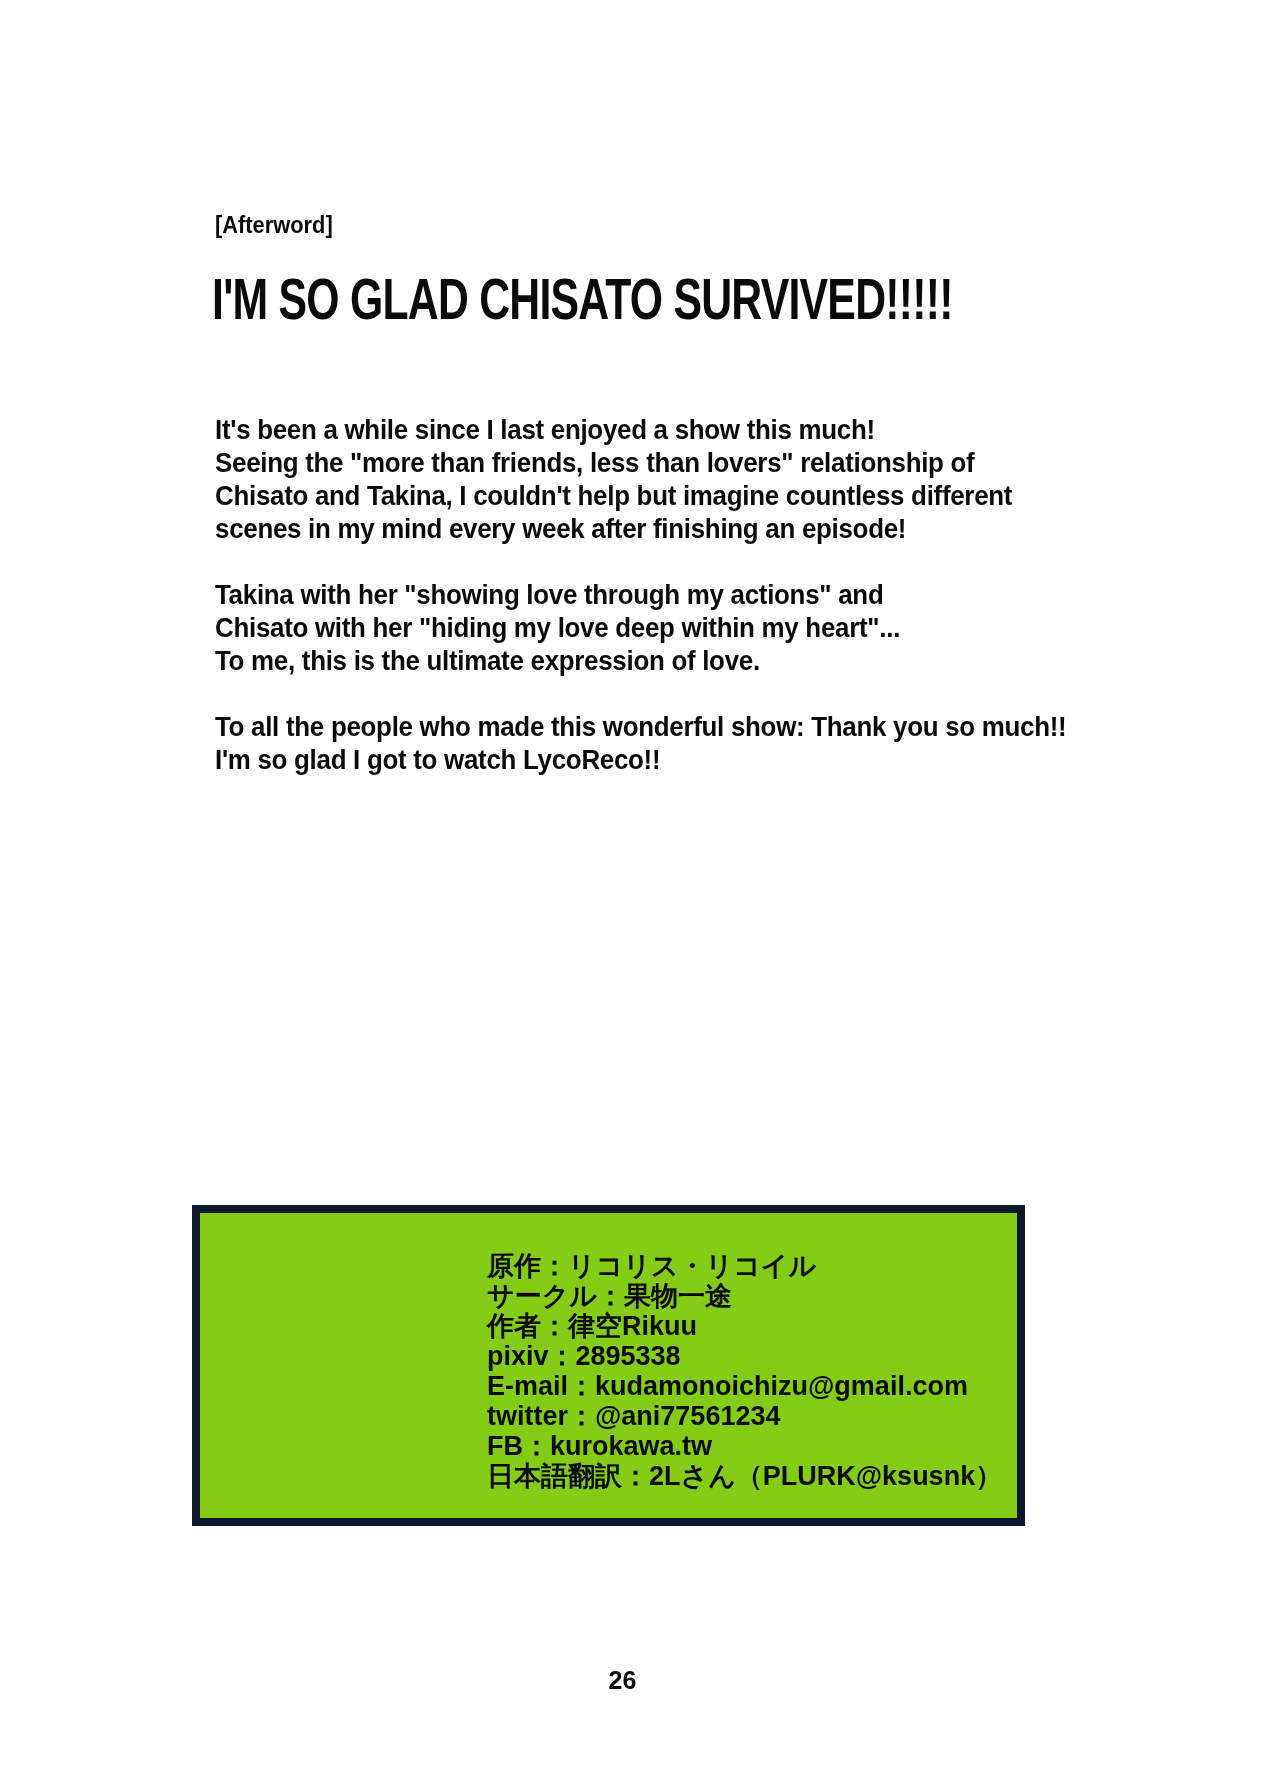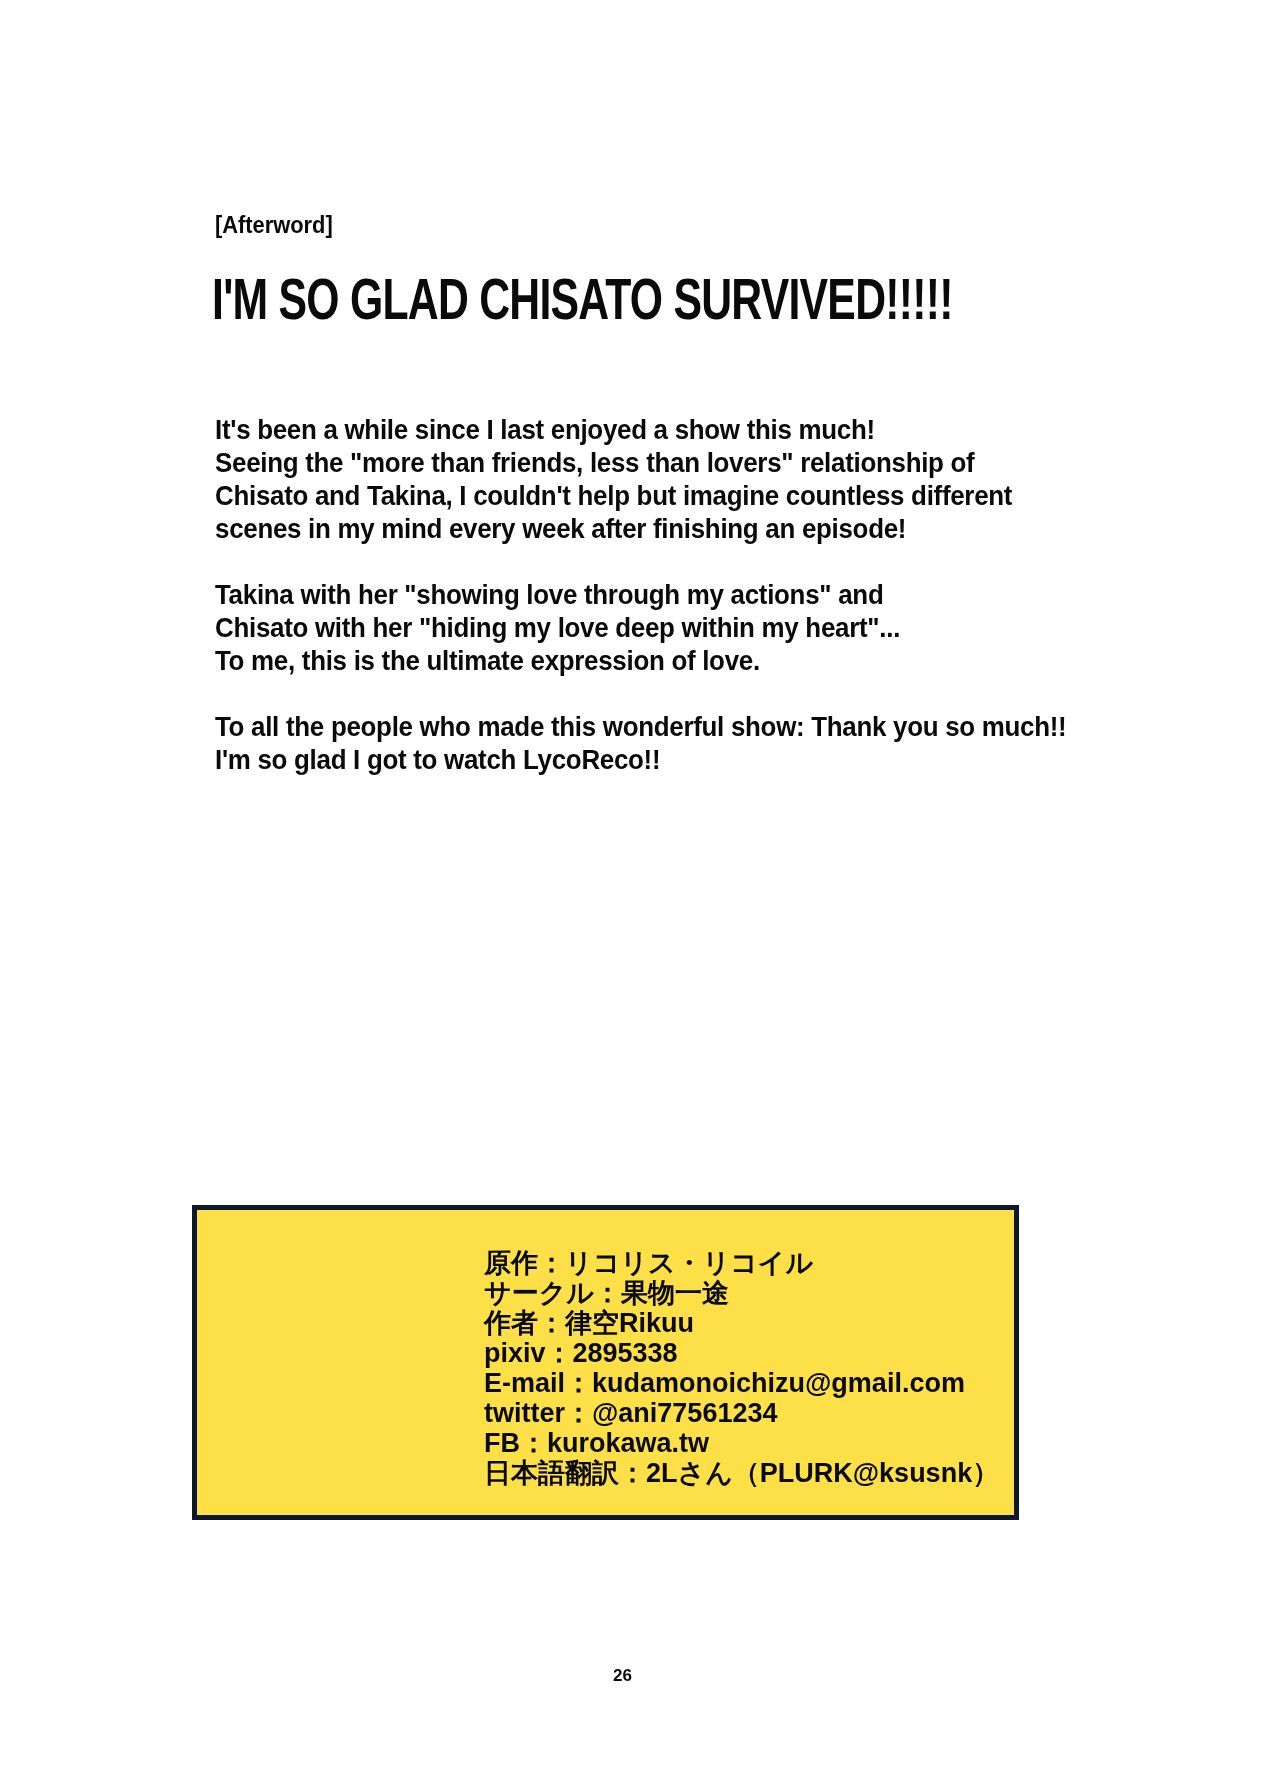--- a/index.html
+++ b/index.html
@@ -55,39 +55,39 @@
   .body-text p {
     margin: 0 0 33px 0;
     white-space: pre-line;
   }
   .credits-box {
     position: absolute;
     left: 152px;
     top: 1205px;
     width: 817px;
     height: 305px;
-    border: 5px solid #0f172a;
-    background: #fde047;
+    border: 8px solid #0f172a;
+    background: #84cc16;
   }
   .credits-text {
     position: absolute;
     left: 287px;
     top: 38px;
     font-size: 27px;
     font-weight: bold;
     line-height: 30px;
     white-space: pre-line;
   }
   .page-number {
     position: absolute;
     left: 0;
     top: 1666px;
     width: 1165px;
     text-align: center;
-    font-size: 17px;
+    font-size: 25px;
     font-weight: bold;
   }
 </style>
 </head>
 <body>
 
 <div class="page">
 
   <div class="afterword-label">[Afterword]</div>
 

